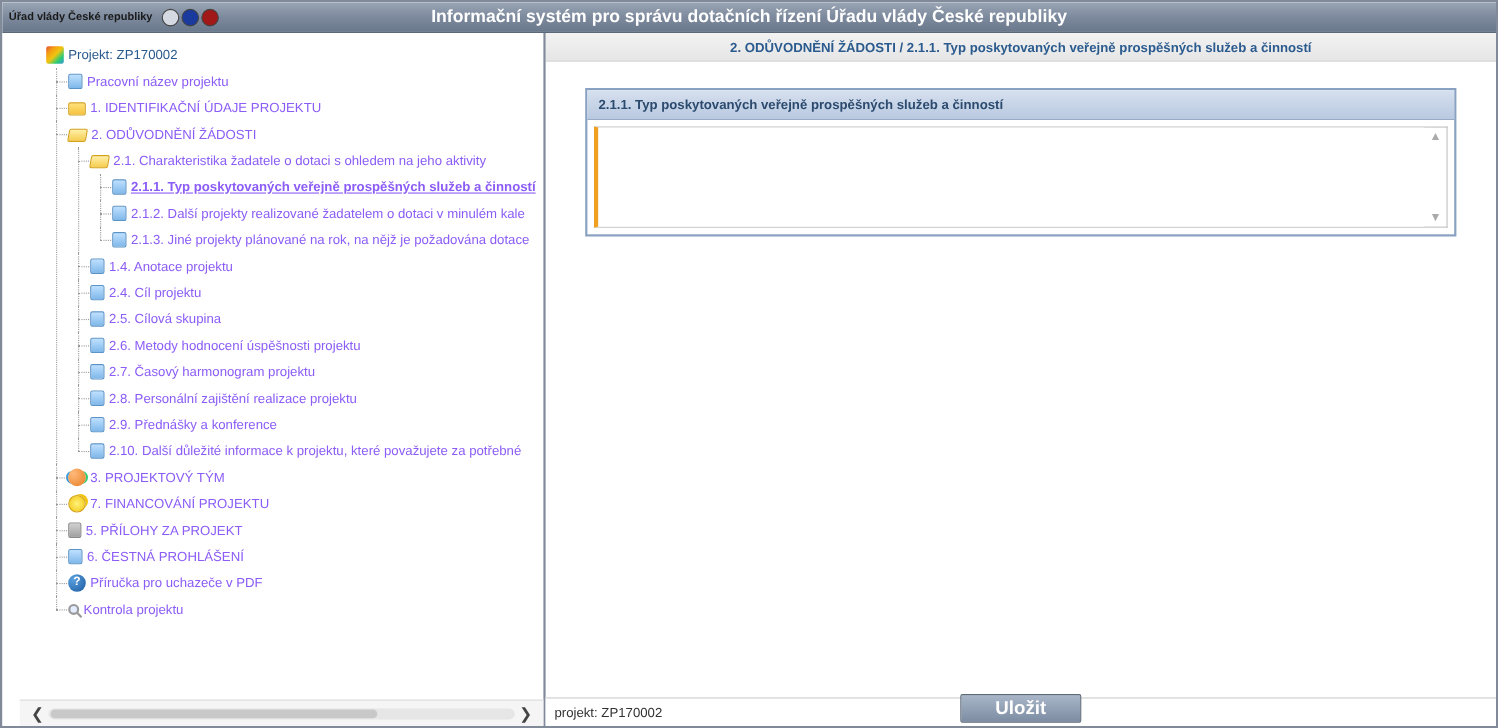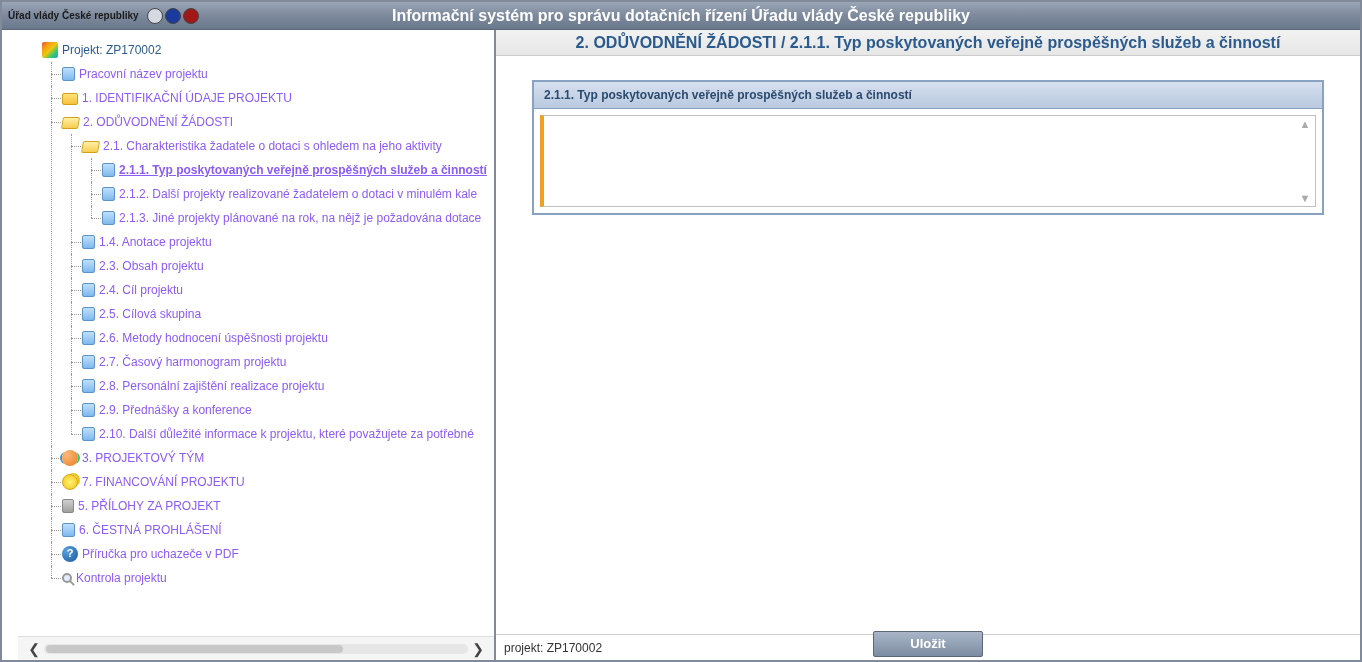--- a/index.html
+++ b/index.html
@@ -189,21 +189,21 @@
       flex-direction: column;
       background: #fff;
     }
     .breadcrumb {
       height: 26px;
       background: linear-gradient(to bottom, #f2f2f2, #e6e6e6);
       border-bottom: 1px solid #ccc;
       display: flex;
       align-items: center;
       justify-content: center;
-      font-size: 16px;
+      font-size: 12px;
       font-weight: bold;
       color: #2b5b8e;
     }
     .content-area {
       flex: 1;
       padding: 24px 36px;
       overflow: hidden;
     }
     .form-box {
       border: 2px solid #8aa2c2;
@@ -258,21 +258,21 @@
       color: #333;
       font-size: 12px;
     }
     .save-btn {
       position: absolute;
       left: 50%; transform: translateX(-50%);
       top: -4px;
       width: 110px; height: 26px;
       background: linear-gradient(to bottom, #a9b6c8, #7c8ca2);
       border: 1px solid #5a6878;
-      color: #fff; font-weight: bold; font-size: 13px;
+      color: #fff; font-weight: bold; font-size: 17px;
       text-align: center; line-height: 24px;
       border-radius: 2px;
       cursor: pointer;
     }
     .root-row .tree-row { height: 24px; }
     .root-row > .tree-row > .label {
       color: #2b5b8e; font-size: 12px;
     }
     .noline::before, .noline::after { display: none; }
   </style>
@@ -342,26 +342,20 @@
                           <span class="icon ico-doc"></span>
                           <a href="#">2.1.3. Jiné projekty plánované na rok, na nějž je požadována dotace</a>
                         </div>
                       </div>
                     </div>
                   </div>
                   <div class="tree-node">
                     <div class="tree-row">
                       <span class="icon ico-doc"></span>
                       <a href="#">1.4. Anotace projektu</a>
-                    </div>
-                  </div>
-                  <div class="tree-node">
-                    <div class="tree-row">
-                      <span class="icon ico-doc"></span>
-                      <a href="#">2.3. Obsah projektu</a>
                     </div>
                   </div>
                   <div class="tree-node">
                     <div class="tree-row">
                       <span class="icon ico-doc"></span>
                       <a href="#">2.4. Cíl projektu</a>
                     </div>
                   </div>
                   <div class="tree-node">
                     <div class="tree-row">

